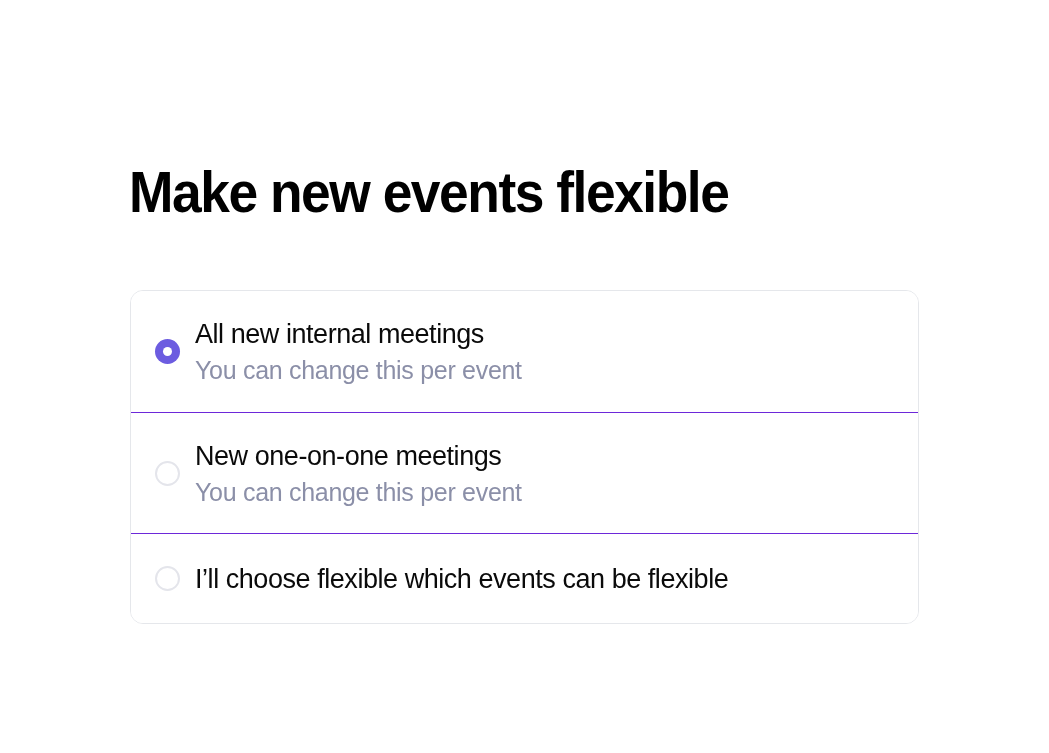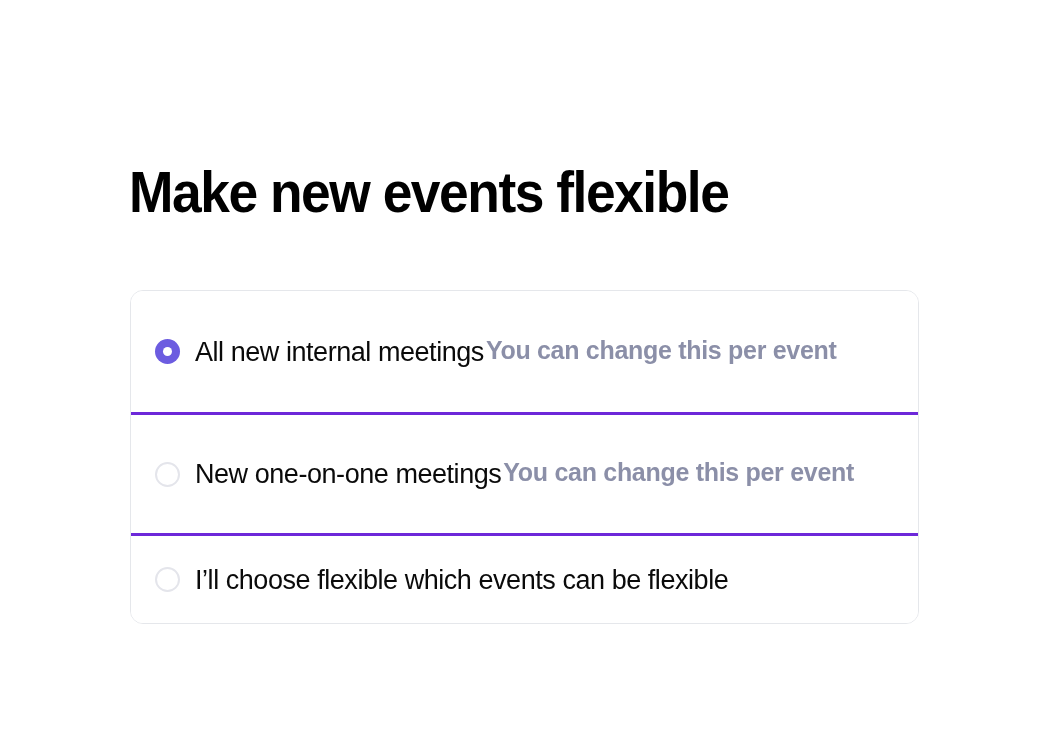--- a/index.html
+++ b/index.html
@@ -54,21 +54,21 @@
 
   .option-row {
     display: flex;
     align-items: center;
     box-sizing: border-box;
     padding: 0 0 0 24px;
     min-height: 90px;
     background: #ffffff;
   }
   .option-row + .option-row {
-    border-top: 3px solid #6d28d9;
+    border-top: 1px solid #6d28d9;
   }
   .option-row.tall { min-height: 121px; }
   .option-row.short { min-height: 90px; }
 
   
   .radio {
     flex: 0 0 auto;
     width: 25px;
     height: 25px;
     border-radius: 50%;
@@ -92,40 +92,41 @@
     width: 9px;
     height: 9px;
     margin: -4.5px 0 0 -4.5px;
     border-radius: 50%;
     background: #ffffff;
   }
 
   
   .option-text {
     display: flex;
+    flex-direction: column;
     justify-content: center;
     gap: 2px;
   }
   .option-line {
     display: flex;
     align-items: center;
     gap: 11px;
   }
   .option-label {
     font-size: 27px;
     line-height: 36px;
     font-weight: 400;
     color: #0A0A0A;
     letter-spacing: -0.45px;
     white-space: nowrap;
   }
   .option-sub {
     font-size: 25px;
     line-height: 33px;
-    font-weight: 700;
+    font-weight: 400;
     color: #8B8FA8;
     letter-spacing: -0.3px;
     white-space: nowrap;
   }
 
   
   .badge {
     display: inline-block;
     background: #F7DFFA;
     color: #A31FC4;

